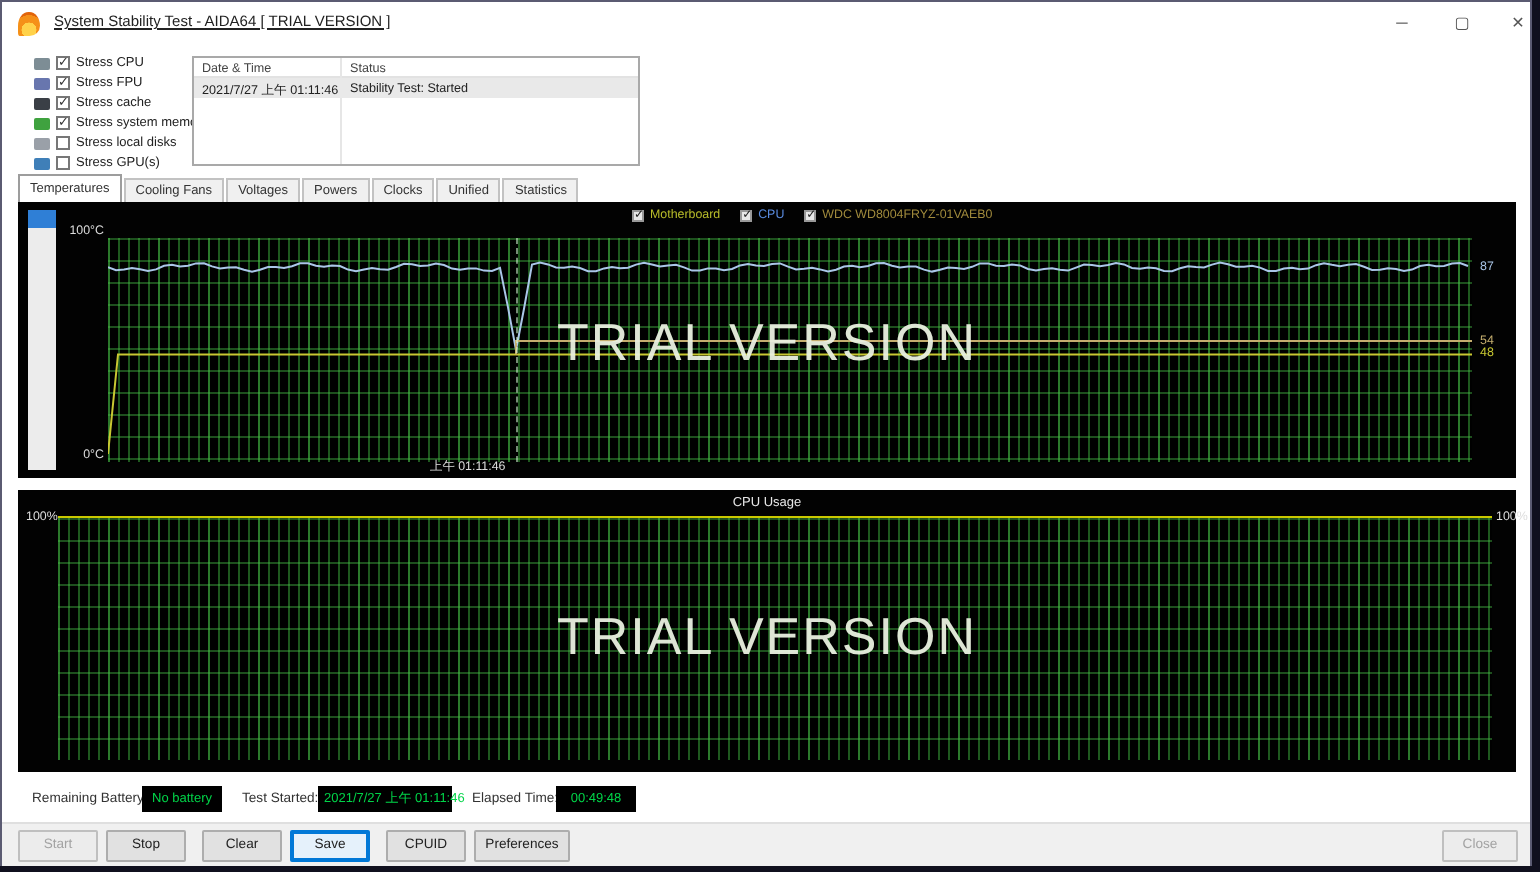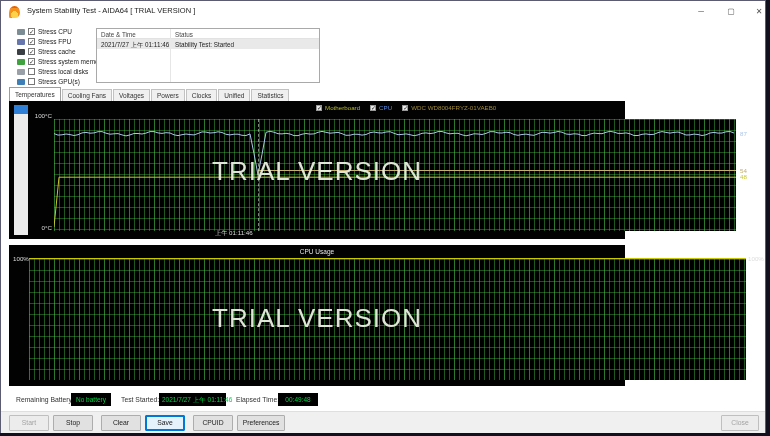--- a/index.html
+++ b/index.html
@@ -5,21 +5,21 @@
   * { margin:0; padding:0; box-sizing:border-box; }
   body { background:#10101e; font-family:"Liberation Sans", sans-serif; }
   #stage { position:relative; width:770px; height:436px; background:#10101e; overflow:hidden; }
   #win { position:absolute; left:0; top:0; width:766px; height:433px; background:#ffffff; border:1px solid #5b5b72; }
 
   
   .titlebar { position:absolute; left:0; top:0; width:100%; height:22px; background:#fff; }
   .app-icon { position:absolute; left:8px; top:5px; width:11px; height:12px;
               background:radial-gradient(circle at 50% 75%, #ffd24a 0 35%, #f59018 36% 70%, #e2640a 71%);
               border-radius:50% 50% 50% 8% / 60% 60% 45% 20%; }
-  .title-text { position:absolute; left:26px; top:5px; font-size:7.5px; color:#222; white-space:nowrap; }
+  .title-text { position:absolute; left:26px; top:5px; font-size:7.5px; color:#222; white-space:nowrap;text-decoration:underline; }
   .win-btn { position:absolute; top:3px; width:24px; height:16px; text-align:center; font-size:8px; line-height:16px; color:#555; }
   .win-min { left:688px; } .win-max { left:718px; } .win-close { left:746px; }
 
   
   .stress-list { position:absolute; left:16px; top:27px; display:flex; flex-direction:column; gap:2.6px; }
   .stress-item { display:flex; align-items:center; height:7.4px; white-space:nowrap; }
   .dev-icon { width:8px; height:6px; border-radius:1px; margin-right:3px; flex:0 0 auto; }
   .di-cpu { background:#7d8d95; } .di-fpu { background:#6876ae; } .di-cache { background:#3a3f46; }
   .di-mem { background:#3fa23f; } .di-disk { background:#9aa0a8; } .di-gpu { background:#3f7fb8; }
   .cb { width:7px; height:7px; border:1px solid #777; background:#fff; font-size:6.5px; line-height:5px;
@@ -36,21 +36,21 @@
   .log-c1 { position:absolute; left:4px; top:2px; font-size:6.3px; color:#222; white-space:nowrap; }
   .log-c2 { position:absolute; left:78px; top:2px; font-size:6.3px; color:#222; white-space:nowrap; }
 
   
   .tabs { position:absolute; left:8px; top:86px; display:flex; align-items:flex-end; }
   .tab { font-size:6.5px; color:#333; background:#f0f0f0; border:1px solid #c2c2c2; border-bottom:none;
          padding:2px 5px 2px 5px; margin-right:1px; height:12px; line-height:8px; }
   .tab.active { background:#fff; border-color:#9d9d9d; height:14px; line-height:10px; }
 
   
-  .panel { position:absolute; left:8px; width:616px; background:#020202; }
+  .panel { position:absolute; left:8px; width:749px; background:#020202; }
   #temp-panel { top:100px; height:138px; }
   #cpu-panel  { top:244px; height:141px; }
   .grid { position:absolute; background-color:#000;
     background-image:
       repeating-linear-gradient(to bottom, rgba(70,190,70,.42) 0 1px, transparent 1px 11px),
       repeating-linear-gradient(to right,  rgba(60,175,60,.5)  0 1px, transparent 1px 5px),
       repeating-linear-gradient(to right,  rgba(90,220,90,.3)  0 1px, transparent 1px 25px); }
   .watermark { position:absolute; left:0; width:100%; text-align:center; font-size:26px; font-weight:300;
                letter-spacing:1px; color:rgba(234,240,224,0.95); white-space:nowrap; }
 

